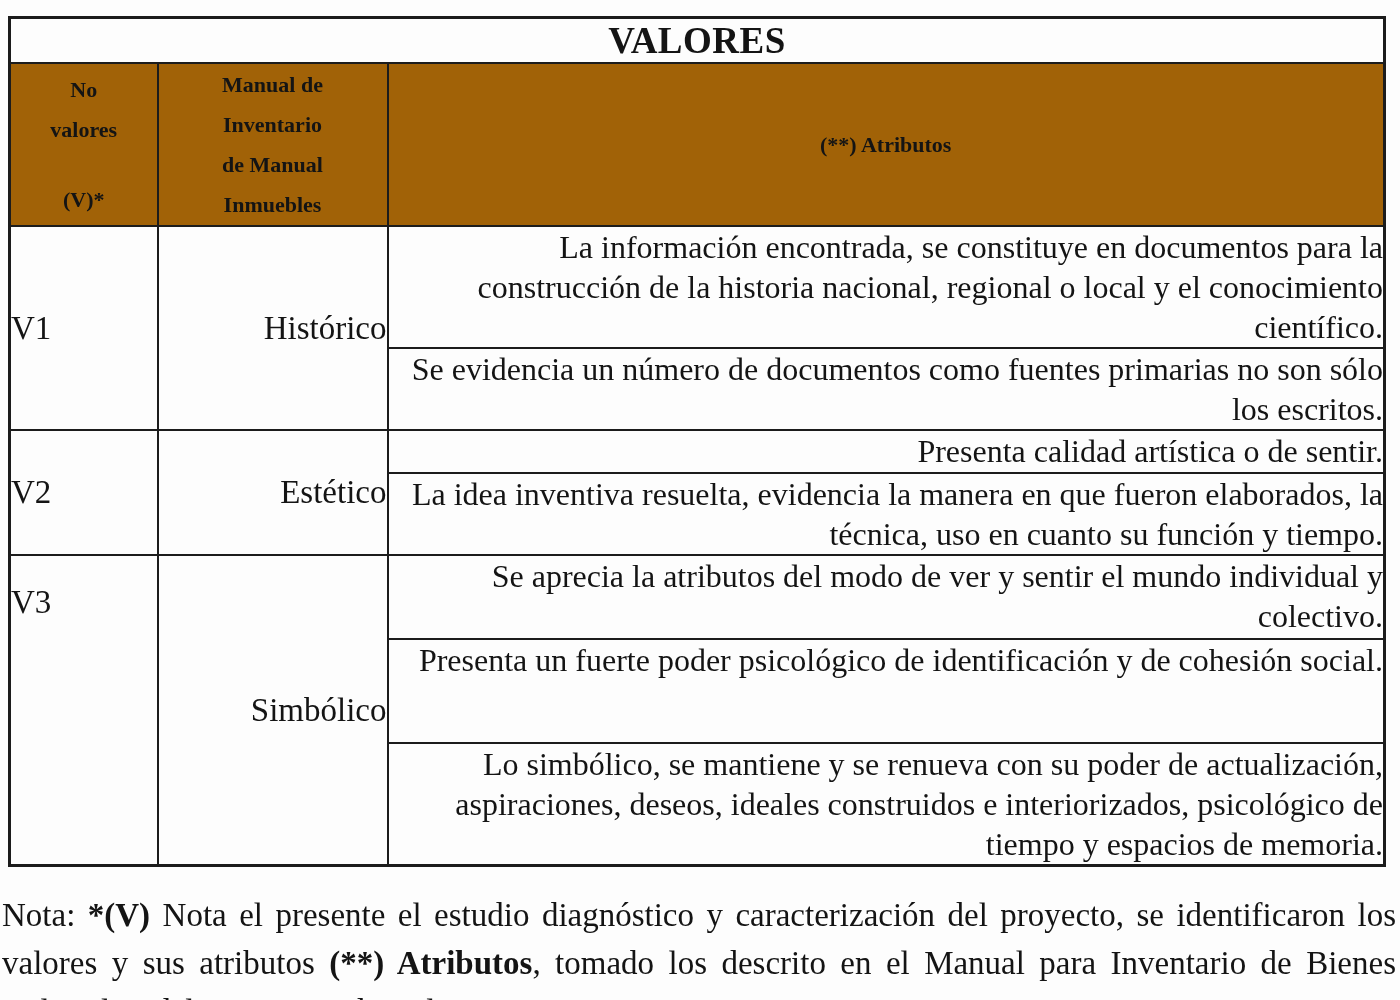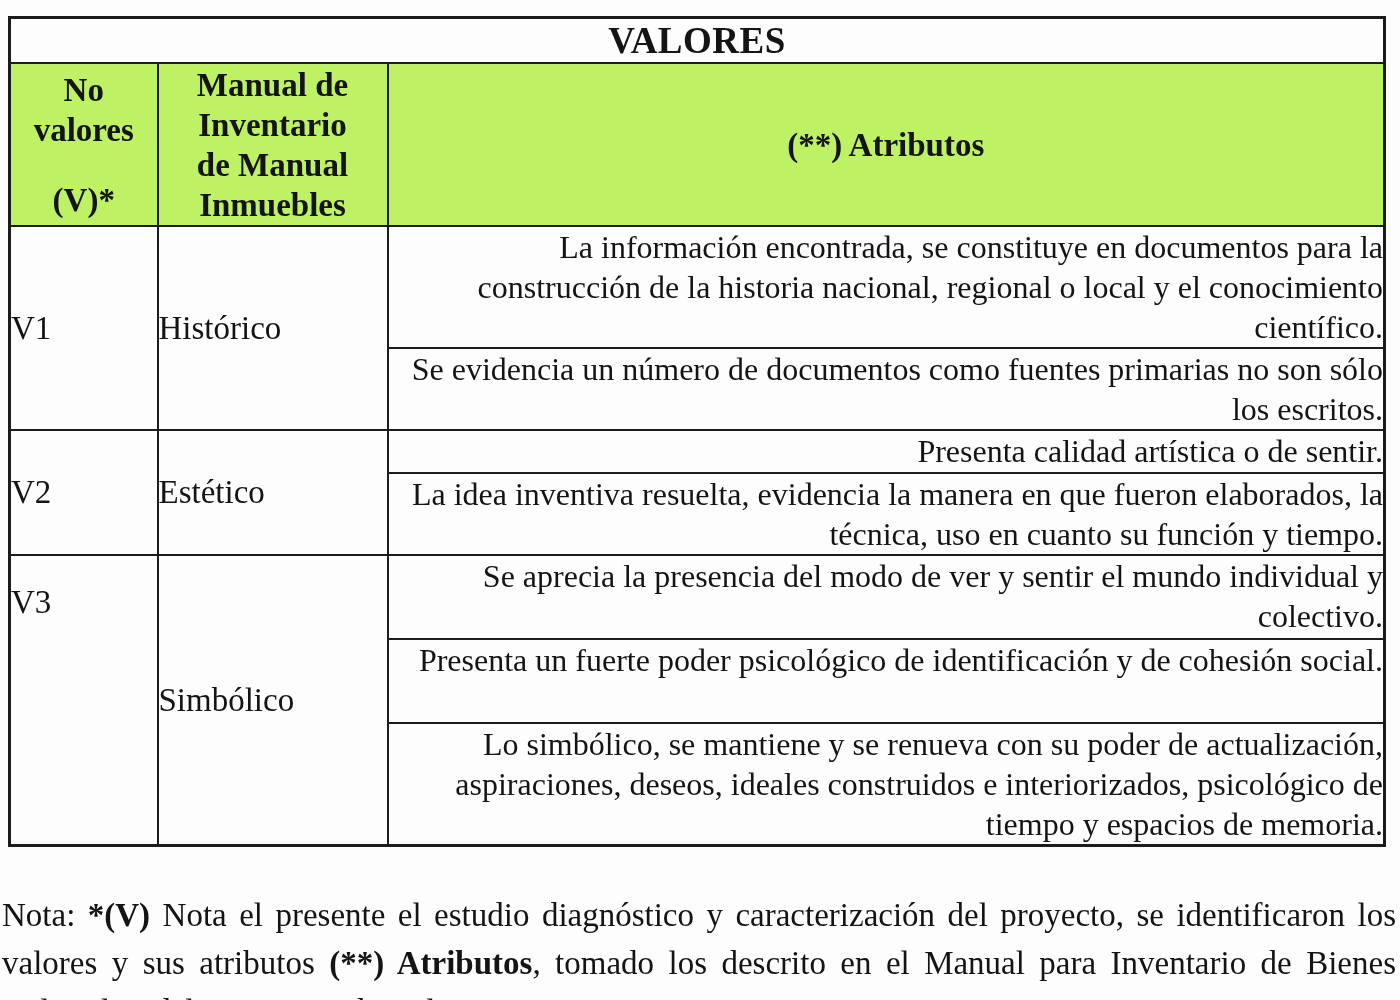--- a/index.html
+++ b/index.html
@@ -37,52 +37,52 @@
   col.c3 { width: auto; }
 
   
   tr.r-title   { height: 40px; }
   tr.r-header  { height: 163px; }
   tr.r-v1a     { height: 122px; }
   tr.r-v1b     { height: 81px; }
   tr.r-v2a     { height: 43px; }
   tr.r-v2b     { height: 77px; }
   tr.r-v3a     { height: 84px; }
-  tr.r-v3b     { height: 84px; margin-top: 20px; }
+  tr.r-v3b     { height: 104px; margin-top: 20px; }
   tr.r-v3c     { height: 121px; }
 
   td.title-cell {
     text-align: center;
     vertical-align: middle;
     font-weight: bold;
     font-size: 37px;
     background: #fdfdfd;
     letter-spacing: 0.5px;
   }
   td.head {
-    background: #bef264;
+    background: #a16207;
     font-weight: bold;
-    font-size: 33px;
+    font-size: 22px;
     text-align: center;
     vertical-align: middle;
     line-height: 40px;
   }
   td.head .gap-line { display: block; margin-top: 30px; }
   td.head .line { display: block; }
 
   td.vid {
     vertical-align: middle;
     font-size: 33px;
   }
   td.vid.top-align {
     vertical-align: top;
   }
   td.vid.top-align .vid-inner { padding-top: 28px; display: block; }
   td.manual {
-    text-align: left;
+    text-align: right;
     vertical-align: middle;
     font-size: 33px;
   }
   td.attr {
     font-size: 32px;
     line-height: 40px;
     vertical-align: top;
     text-align: right;
     padding: 1px 10px 0 12px;
   }
@@ -145,21 +145,21 @@
     </tr>
     <tr class="r-v2b">
       <td class="attr">La idea inventiva resuelta, evidencia la manera en que fueron elaborados, la técnica, uso en cuanto su función y tiempo.</td>
     </tr>
 
     <tr class="r-v3a">
       <td class="vid top-align" rowspan="3">
         <span class="vid-inner">V3</span>
       </td>
       <td class="manual" rowspan="3">Simbólico</td>
-      <td class="attr">Se aprecia la presencia del modo de ver y sentir el mundo individual y colectivo.</td>
+      <td class="attr">Se aprecia la atributos del modo de ver y sentir el mundo individual y colectivo.</td>
     </tr>
     <tr class="r-v3b">
       <td class="attr">Presenta un fuerte poder psicológico de identificación y de cohesión social.</td>
     </tr>
     <tr class="r-v3c">
       <td class="attr">Lo simbólico, se mantiene y se renueva con su poder de actualización, aspiraciones, deseos, ideales construidos e interiorizados, psicológico de tiempo y espacios de memoria.</td>
     </tr>
   </tbody>
     </table>
 

